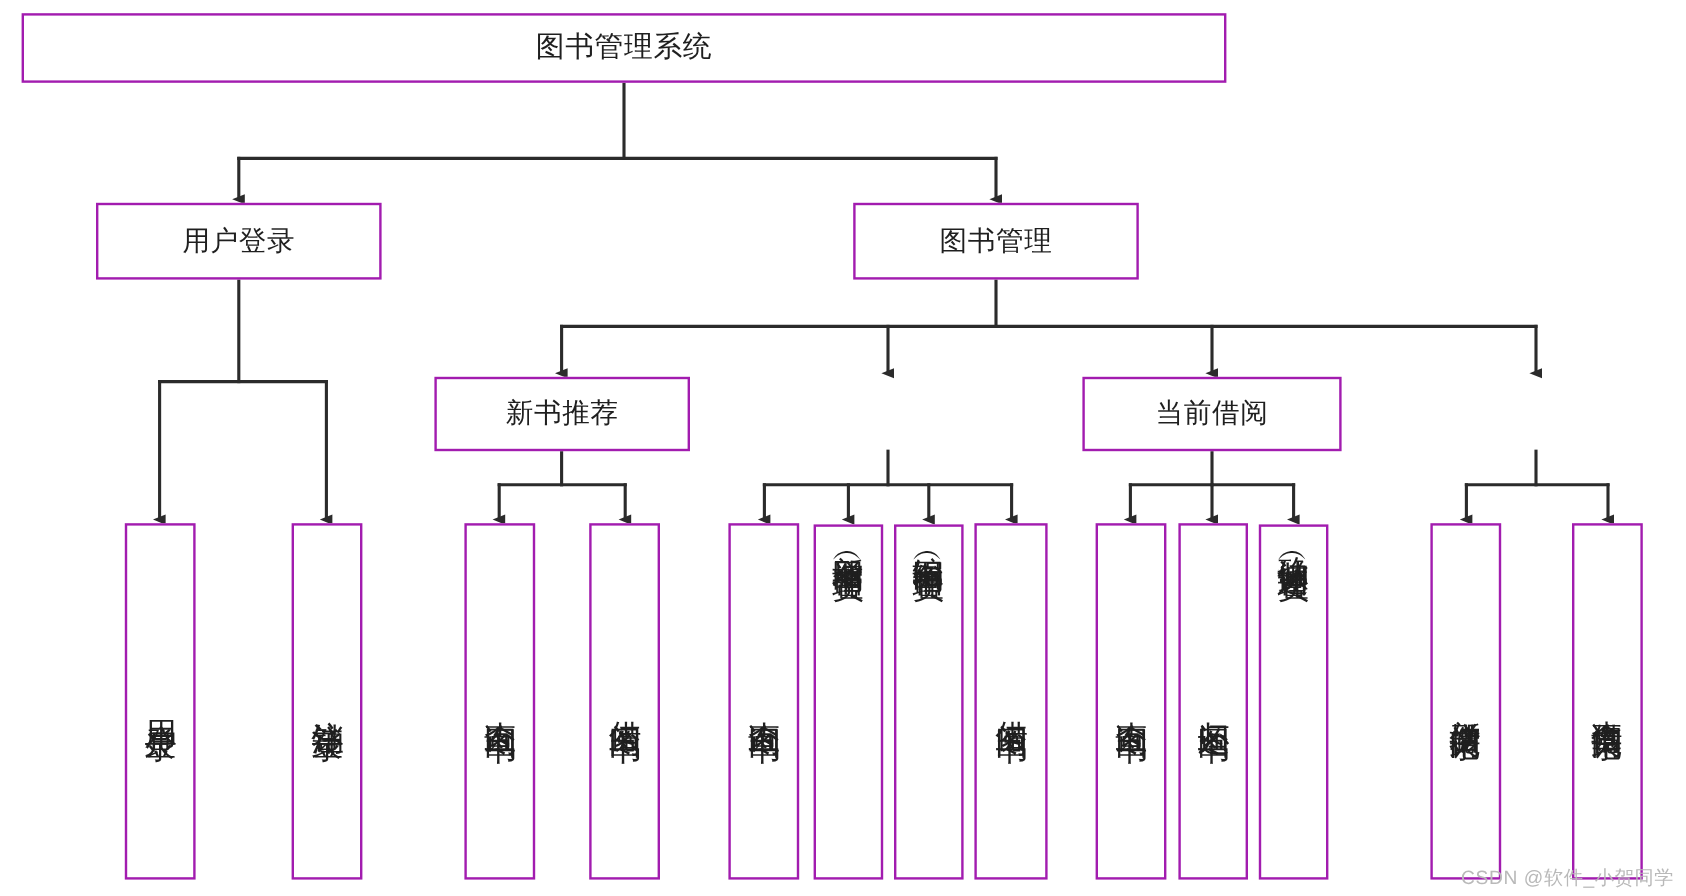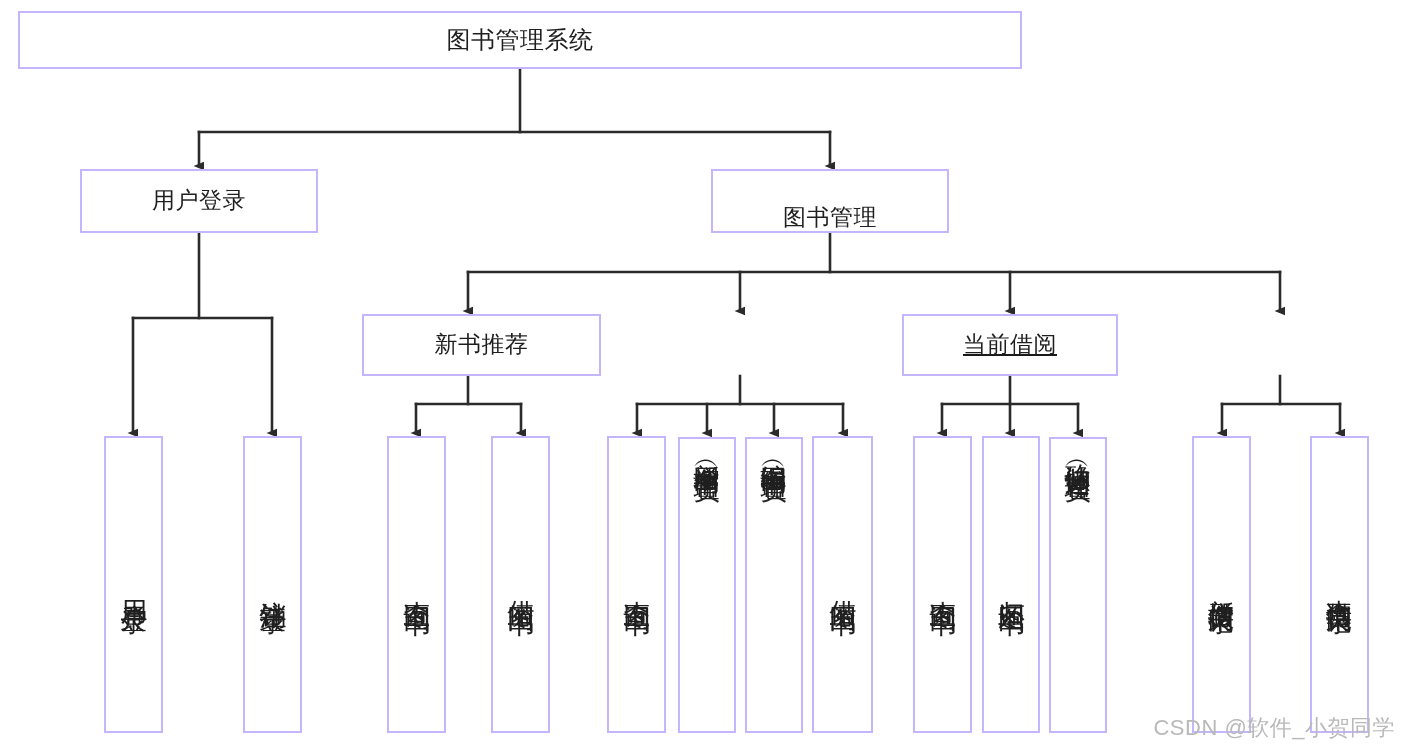--- a/index.html
+++ b/index.html
@@ -18,21 +18,21 @@
   #edges{
     position:absolute;
     left:0; top:0;
     width:1405px; height:747px;
     pointer-events:none;
   }
   .node{
     position:absolute;
     box-sizing:border-box;
     background:#ffffff;
-    border:2px solid #c4b5fd;
+    border:2px solid #a21caf;
     display:flex;
     align-items:center;
     justify-content:center;
     z-index:2;
   }
   .node .lbl{
     display:block;
     white-space:pre;
     line-height:1.18;
     letter-spacing:0.5px;
@@ -63,21 +63,21 @@
   }
   
   .node.vert.topalign{
     align-items:flex-start;
     padding-top:4px;
   }
   .watermark{
     position:absolute;
     right:10px;
     bottom:4px;
-    font-size:22px;
+    font-size:16px;
     color:#b9b9b9;
     letter-spacing:0.5px;
     z-index:5;
     white-space:pre;
     font-family:"Liberation Sans","DejaVu Sans",sans-serif;
   }
 </style>
 </head>
 <body>
 
@@ -137,30 +137,30 @@
   </svg>
 
   <div class="node horiz root" style="left:18px; top:11px; width:1004px; height:58px;">
     <span class="lbl">图书管理系统</span>
   </div>
 
   <div class="node horiz" style="left:80px; top:169px; width:238px; height:64px;">
     <span class="lbl">用户登录</span>
   </div>
 
-  <div class="node horiz" style="left:711px; top:169px; width:238px; height:64px;align-items:flex-end;">
+  <div class="node horiz" style="left:711px; top:169px; width:238px; height:64px;">
     <span class="lbl">图书管理</span>
   </div>
 
-  <div class="node horiz" style="left:362px; top:314px; width:239px; height:62px;">
+  <div class="node horiz" style="left:362px; top:314px; width:213px; height:62px;">
     <span class="lbl">新书推荐</span>
   </div>
 
 
-  <div class="node horiz" style="left:902px; top:314px; width:216px; height:62px;text-decoration:underline;">
+  <div class="node horiz" style="left:902px; top:314px; width:216px; height:62px;">
     <span class="lbl">当前借阅</span>
   </div>
 
 
   <div class="node vert" style="left:104px; top:436px; width:59px; height:297px;">
     <span class="lbl">用户登录</span>
   </div>
 
   <div class="node vert" style="left:243px; top:436px; width:59px; height:297px;">
     <span class="lbl">注销登录</span>

